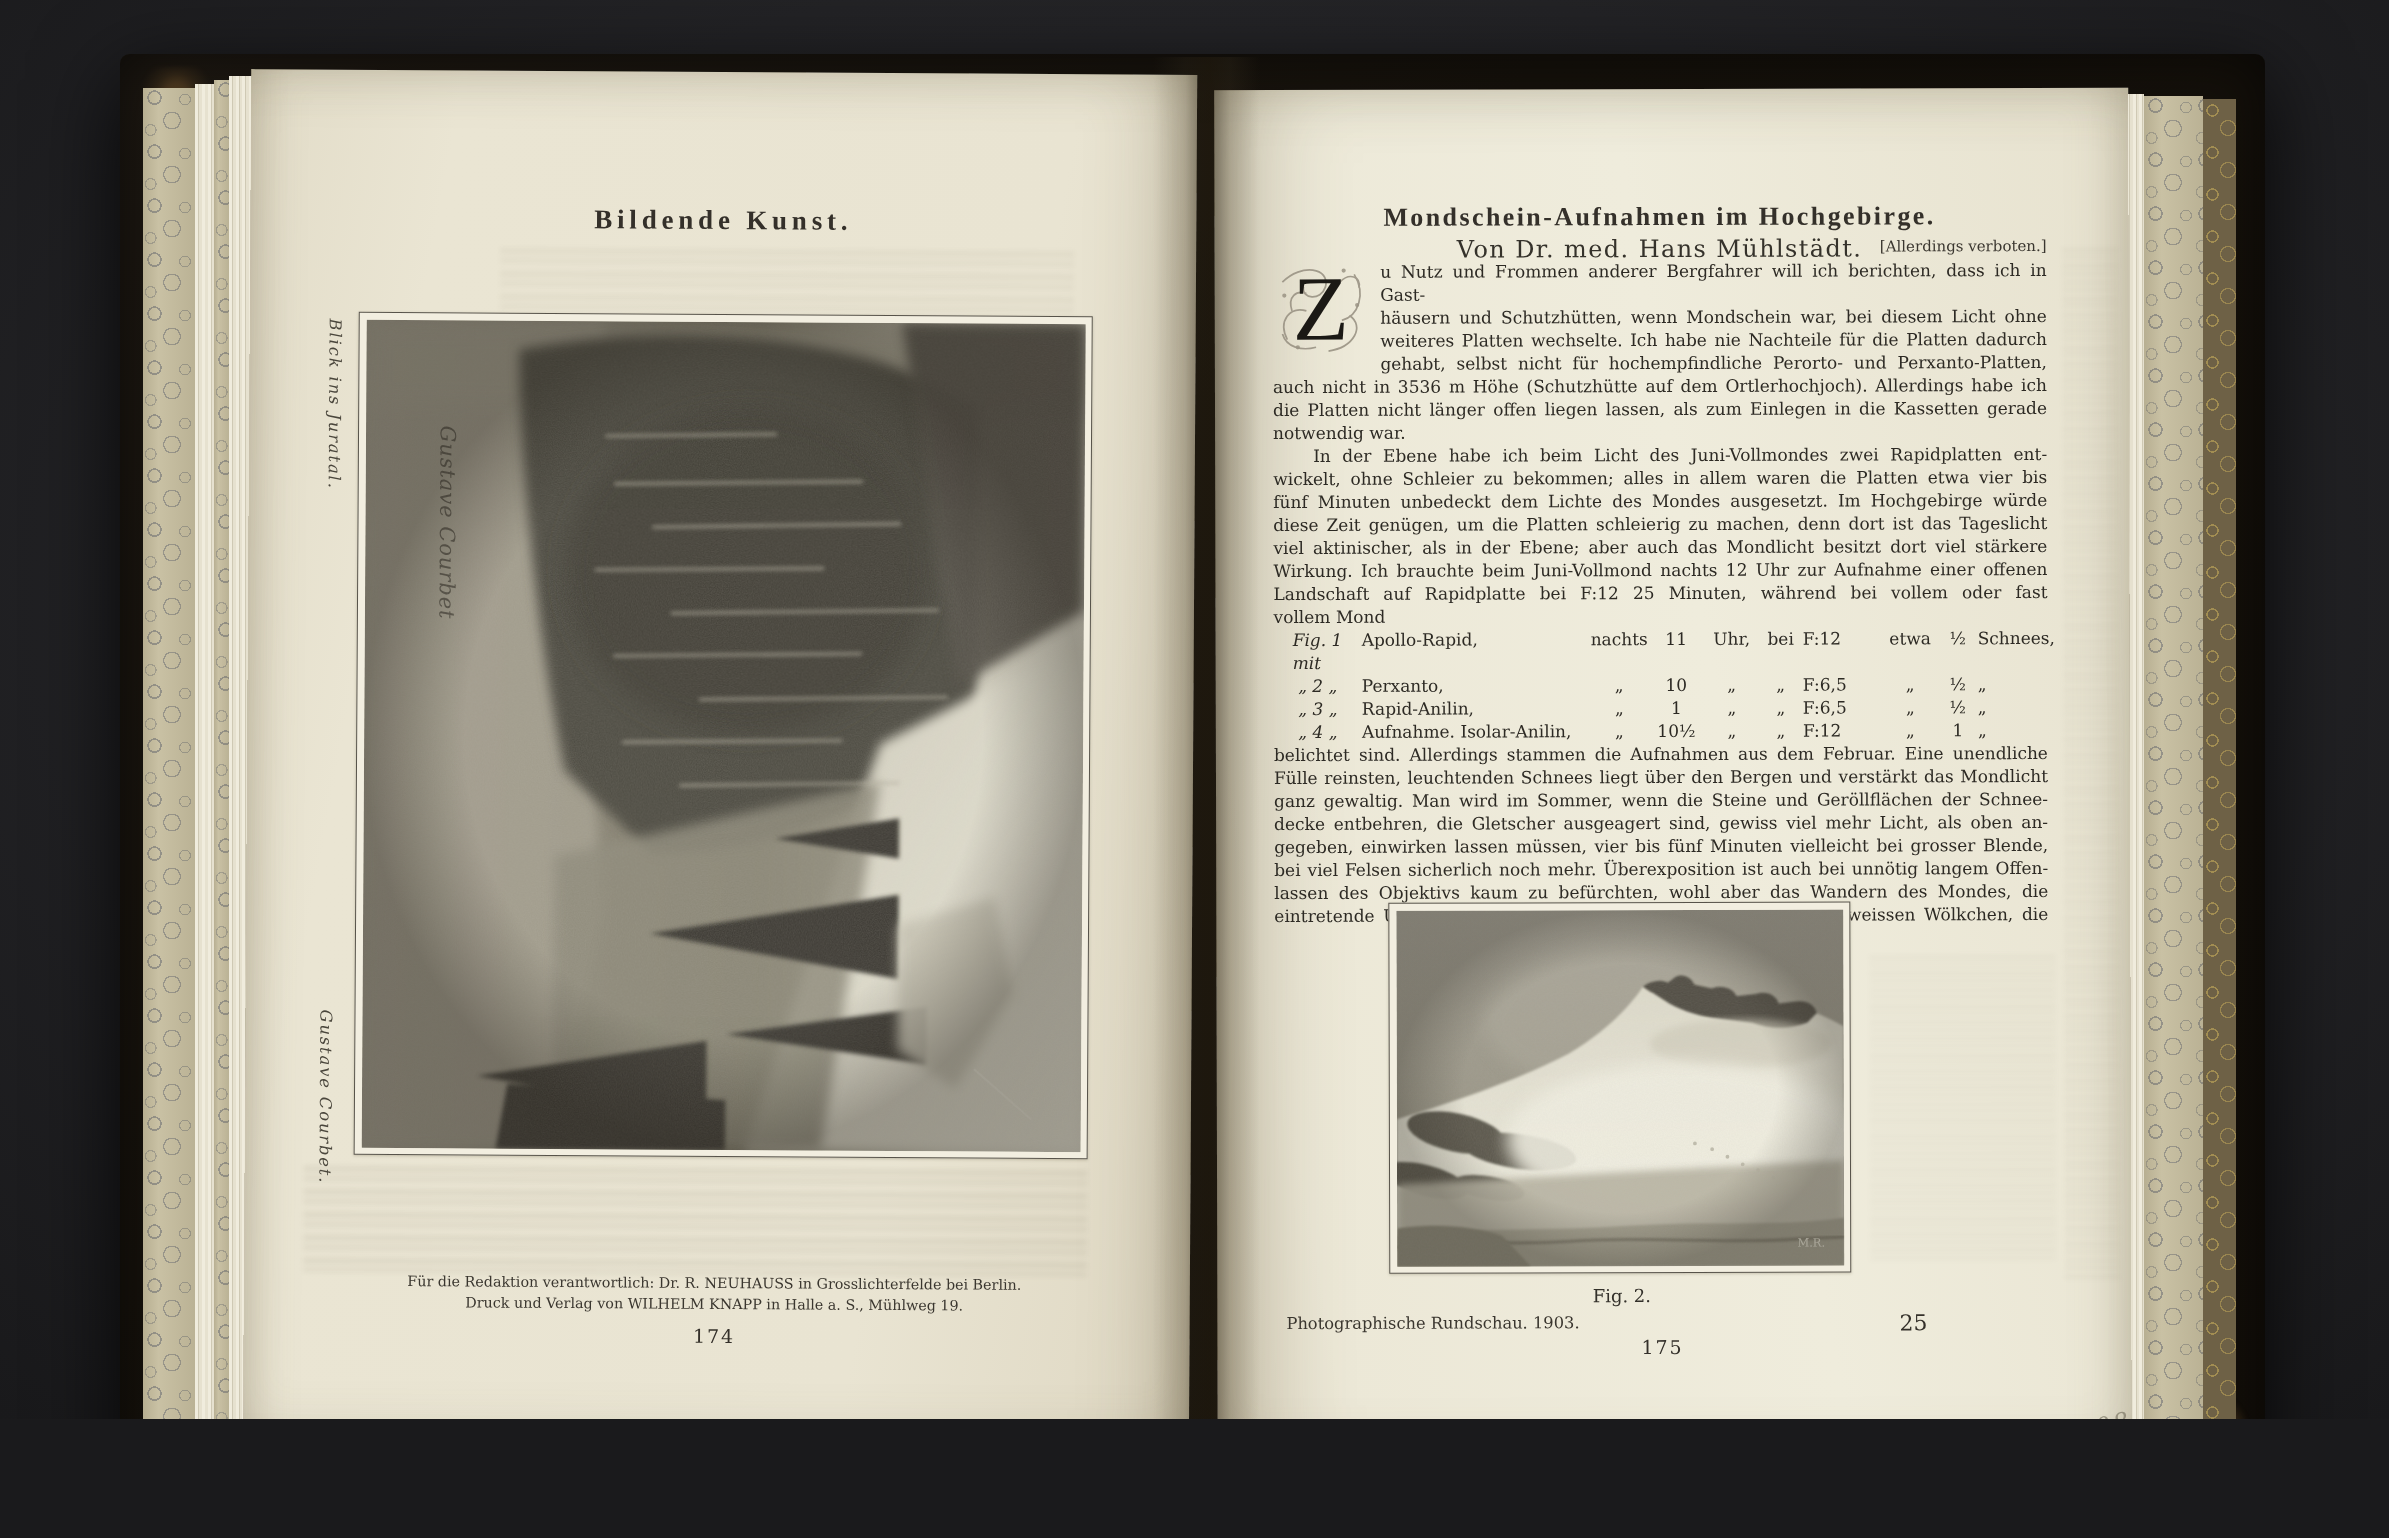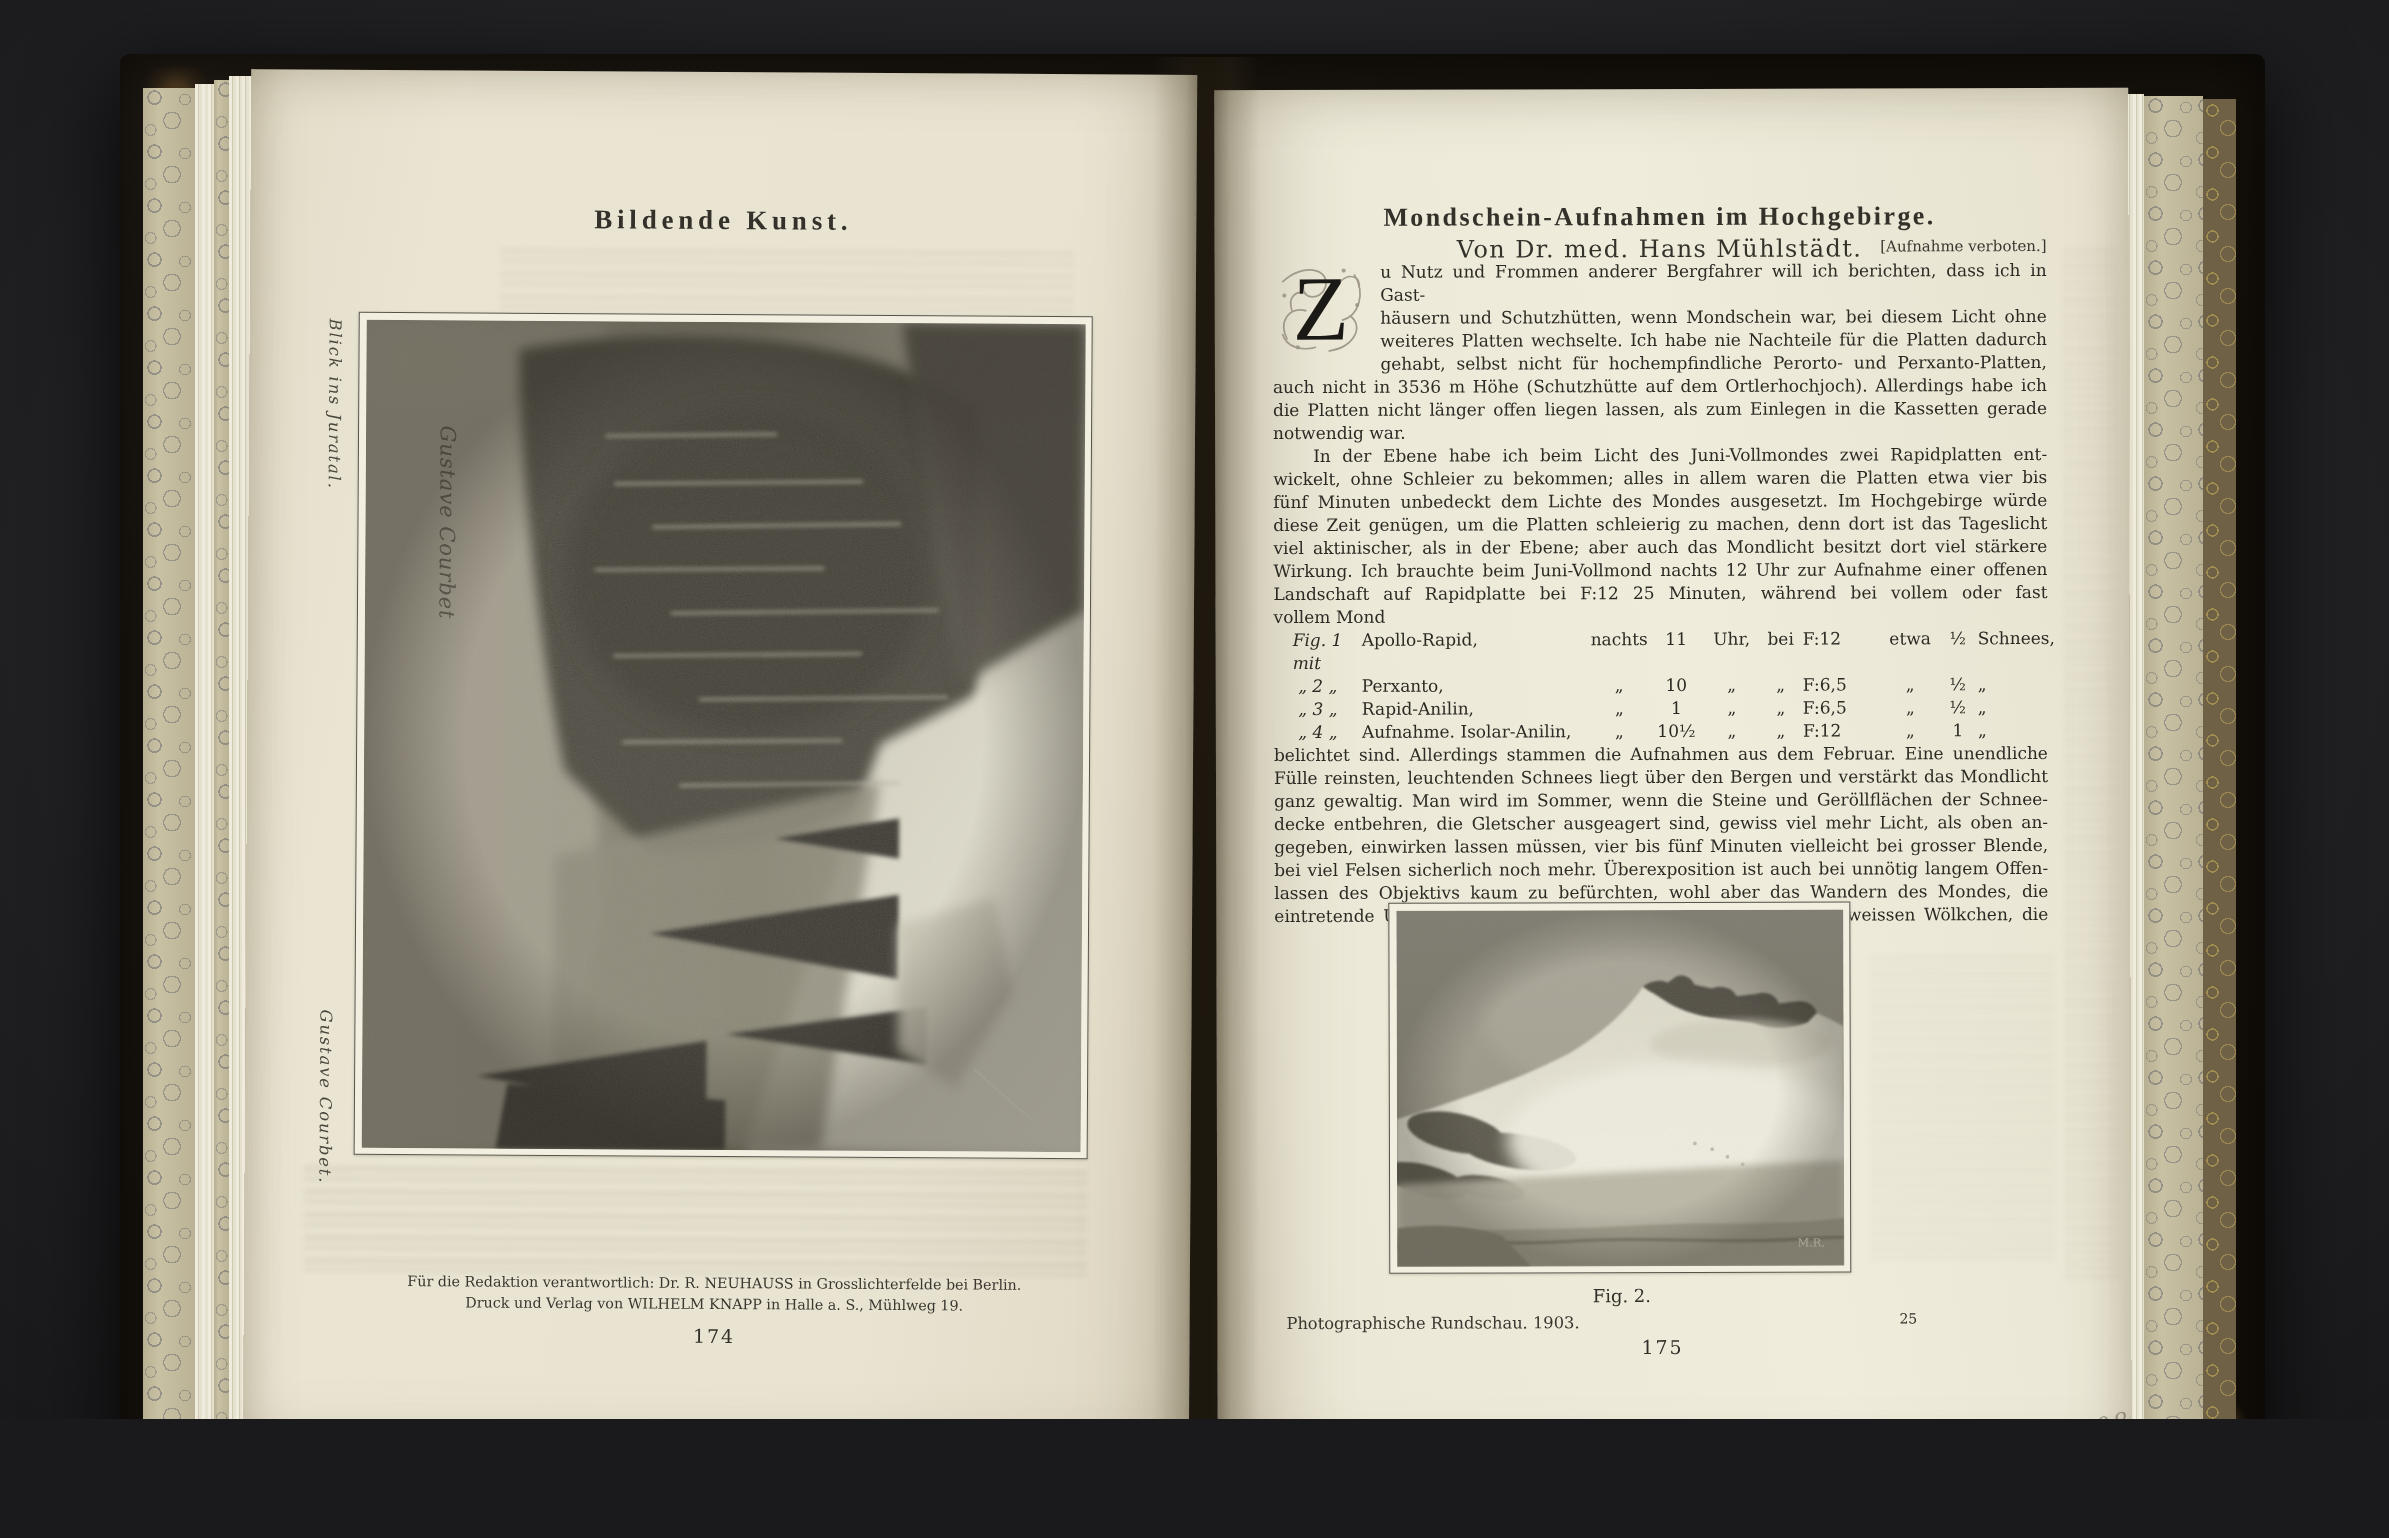--- a/index.html
+++ b/index.html
@@ -60,21 +60,21 @@
   
   .plate{position:absolute;background:#f2eee0;border:1.9px solid #57534a;padding:6.7px;
          box-shadow:0 1px 2.9px rgba(80,70,45,.25);}
   .plate svg{display:block;}
   .vcap{position:absolute;writing-mode:vertical-rl;font-style:italic;font-size:16.3px;
         letter-spacing:1.9px;color:#4a463c;}
   .imprint{position:absolute;left:50px;width:841px;text-align:center;font-size:14.3px;color:#3a362f;}
   .pageno{position:absolute;text-align:center;font-size:19px;letter-spacing:1.9px;color:#34302a;}
   .figcaption{position:absolute;left:172px;top:1196px;width:465px;text-align:center;font-size:18px;color:#33302a;}
   .rp-footer-left{position:absolute;left:69px;top:1224px;font-size:16.3px;color:#3a362f;}
-  .rp-footer-num{position:absolute;left:682px;top:1222px;font-size:14px;color:#34302a;}
+  .rp-footer-num{position:absolute;left:682px;top:1222px;font-size:22px;color:#34302a;}
   
   .ghost{position:absolute;filter:blur(2.4px);opacity:.45;pointer-events:none;
     background:repeating-linear-gradient(to bottom, rgba(115,108,88,.22) 0 5.7px, rgba(115,108,88,.04) 5.7px 10.5px,
                rgba(115,108,88,.18) 10.5px 16.3px, rgba(115,108,88,.02) 16.3px 23px);}
   .ghost.fine{background:repeating-linear-gradient(to bottom, rgba(115,108,88,.2) 0 3.8px, rgba(115,108,88,.03) 3.8px 7.6px,
                rgba(115,108,88,.16) 7.6px 11.5px, rgba(115,108,88,.02) 11.5px 16.3px);}
   .pencil{position:absolute;left:860px;top:1324px;transform:rotate(-14deg);
     font-style:italic;font-size:24px;letter-spacing:2.9px;color:rgba(100,94,78,.55);}
 </style>
 </head>
@@ -180,21 +180,21 @@
     <div class="imprint" style="top:1224px;">Druck und Verlag von WILHELM KNAPP in Halle a. S., Mühlweg 19.</div>
     <div class="pageno" style="left:50px;width:841px;top:1253px;">174</div>
   </div>
 
   <div id="right-page">
 
     <div class="rp-title display">Mondschein-Aufnahmen im Hochgebirge.</div>
 
     <div class="byline-row">
       <span class="byline">Von Dr. med. Hans Mühlstädt.</span>
-      <span class="notice">[Aufnahme verboten.]</span>
+      <span class="notice">[Allerdings verboten.]</span>
     </div>
 
     <div id="rp-body">
 
       <div class="para endpara">
         <div class="dropcap">
           <svg width="96" height="92" viewBox="0 0 100 96">
             <g fill="none" stroke="#9a9384" stroke-width="1.8" opacity=".9">
               <path d="M10,20 C30,0 60,5 55,25 C50,40 30,38 32,25"></path>
               <path d="M85,12 C97,32 90,55 72,60"></path>

